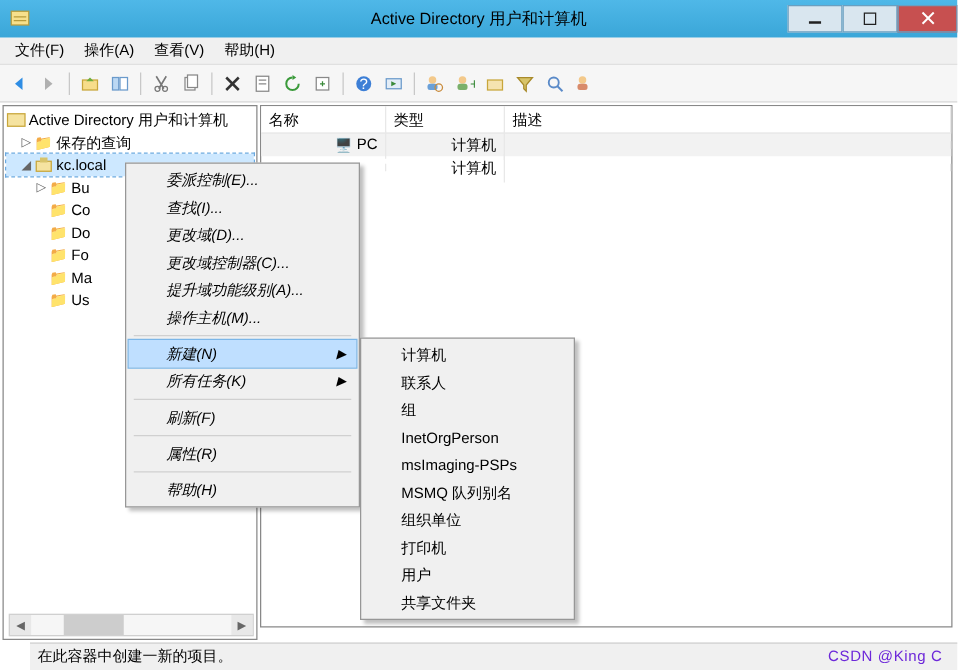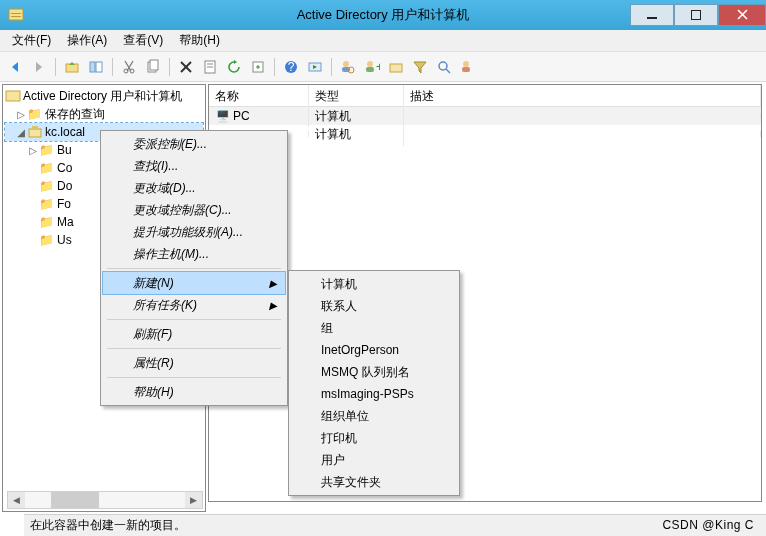--- a/index.html
+++ b/index.html
@@ -22,24 +22,24 @@
 .tree-row { display: flex; align-items: center; height: 18px; white-space: nowrap; }
 .tree-row.selected { background: #cde8ff; outline: 1px dashed #6aa9e0; }
 .expander { width: 12px; text-align: center; font-size: 10px; color: #666; cursor: default; }
 .tree-icon { width: 16px; height: 16px; margin-right: 2px; display: inline-flex; align-items: center; justify-content: center; }
 .indent { display: inline-block; }
 .list-header { display: flex; height: 22px; background: #fff; border-bottom: 1px solid #e0e0e0; }
 .col { padding: 3px 6px; border-right: 1px solid #e8e8e8; font-size: 12px; }
 .col.c1 { width: 100px; }
 .col.c2 { width: 95px; }
 .col.c3 { flex: 1; }
-.list-body .row { display: flex; height: 18px; align-items: center; }
+.list-body .row { display: flex; height: 18px; align-items: center; text-align: right; }
 .list-body .row.sel { background: #f2f2f2; }
 .status { height: 22px; border-top: 1px solid #d0d0d0; display: flex; align-items: center; padding-left: 6px; background: #f0f0f0; font-size: 12px; position: relative; margin-left: 24px; }
-.watermark { position: absolute; right: 12px; bottom: 4px; color: #000000; font-size: 12px; letter-spacing: 0.5px; }
+.watermark { position: absolute; right: 12px; bottom: 4px; color: #6d28d9; font-size: 12px; letter-spacing: 0.5px; }
 .ctx-menu { position: absolute; background: #f0f0f0; border: 1px solid #979797; box-shadow: 3px 3px 3px rgba(0,0,0,0.25); z-index: 100; padding: 2px; }
 .ctx-menu .row { height: 22px; display: flex; align-items: center; padding: 0 28px 0 30px; white-space: nowrap; position: relative; cursor: default; }
 .ctx-menu .row.highlight { background: #bfdfff; outline: 1px solid #7bb6e8; text-align: center; }
 .ctx-menu .row .arrow { position: absolute; right: 8px; font-size: 10px; }
 .ctx-menu .sep { height: 1px; background: #d0d0d0; margin: 3px 4px; }
 .scroll-h { position: absolute; bottom: 2px; left: 4px; width: 196px; height: 18px; background: #f0f0f0; border: 1px solid #d0d0d0; display: flex; }
 .scroll-h .btn { width: 17px; display: flex; align-items: center; justify-content: center; background: #e8e8e8; font-size: 9px; color: #666; }
 .scroll-h .track { flex: 1; background: #f6f6f6; position: relative; }
 .scroll-h .thumb { position: absolute; left: 26px; width: 48px; height: 100%; background: #cdcdcd; }
 
@@ -319,19 +319,19 @@
   <div class="row">属性(R)</div>
   <div class="sep"></div>
   <div class="row">帮助(H)</div>
 </div>
 
 <div class="ctx-menu" style="left:288px; top:270px; width:172px;">
   <div class="row">计算机</div>
   <div class="row">联系人</div>
   <div class="row">组</div>
   <div class="row">InetOrgPerson</div>
+  <div class="row">msImaging-PSPs</div>
   <div class="row">MSMQ 队列别名</div>
-  <div class="row">msImaging-PSPs</div>
   <div class="row">组织单位</div>
   <div class="row">打印机</div>
   <div class="row">用户</div>
   <div class="row">共享文件夹</div>
 </div>
 
 </body></html>

